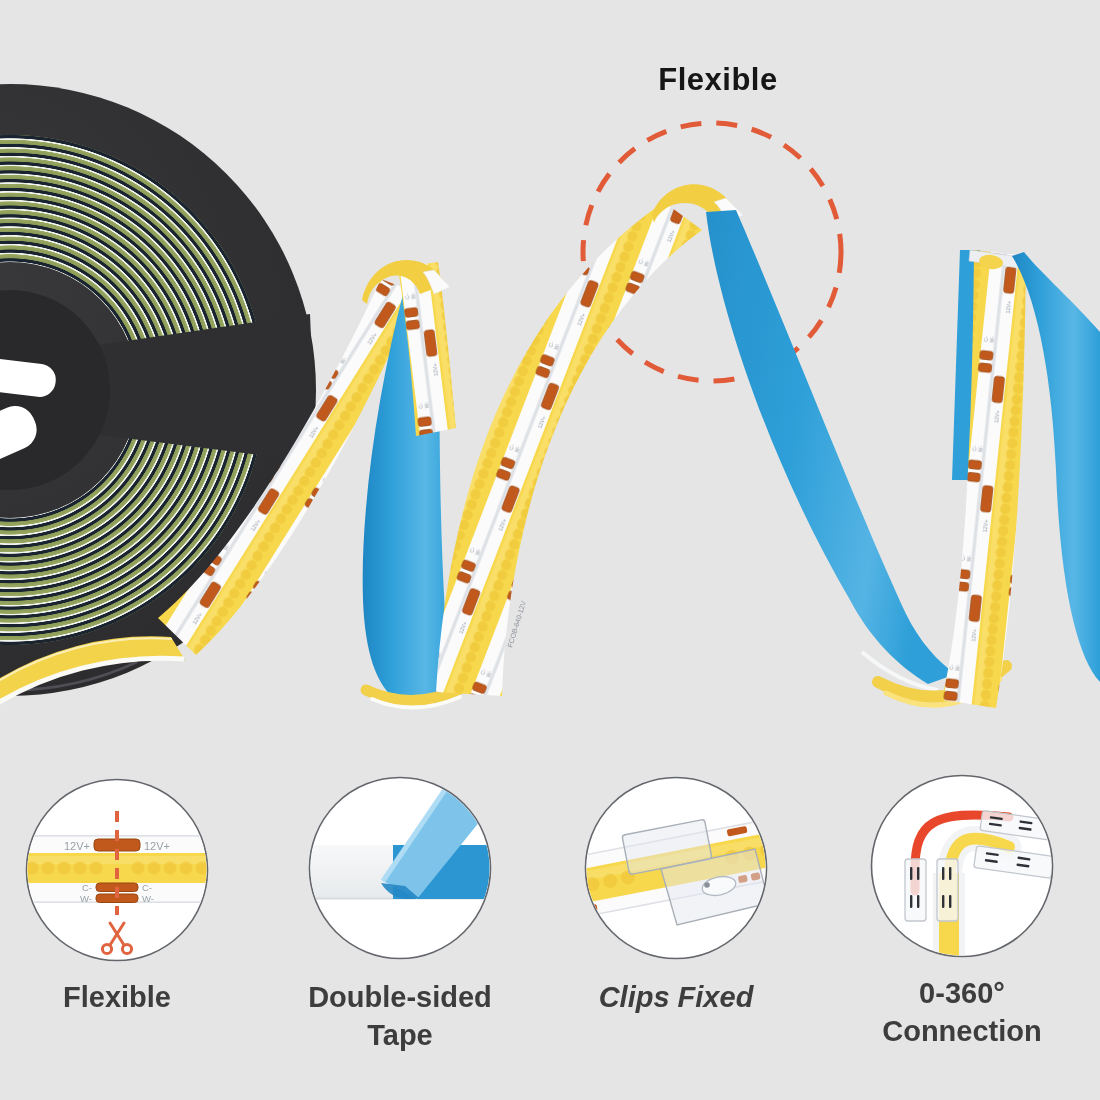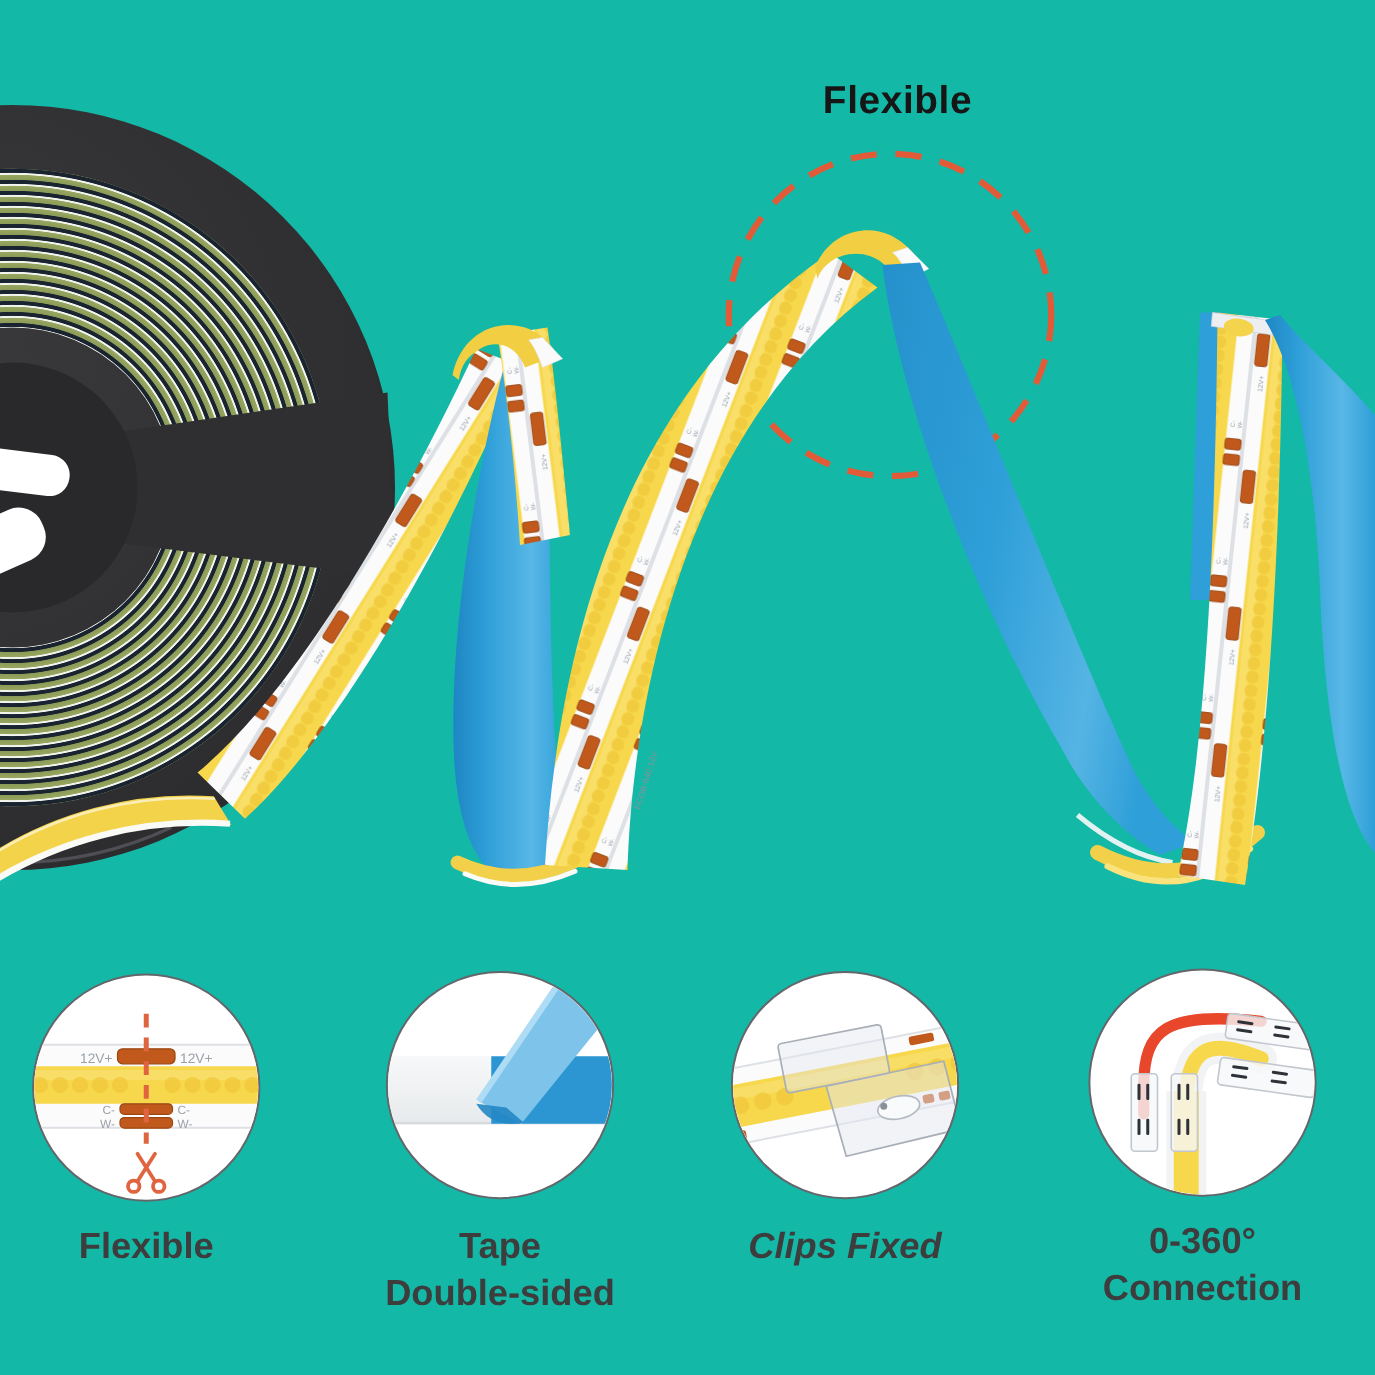--- a/index.html
+++ b/index.html
@@ -1,16 +1,16 @@
 <!DOCTYPE html>
 <html><head>
 <meta charset="utf-8">
 <style>
   html,body{margin:0;padding:0;background:#ffffff;}
-  #stage{position:relative;width:1100px;height:1100px;background:#14b8a6;overflow:hidden;
+  #stage{position:relative;width:1100px;height:1100px;background:#e5e5e5;overflow:hidden;
          font-family:"Liberation Sans",sans-serif;}
   #hero-svg{position:absolute;left:0;top:0;}
   .flexible-label{position:absolute;left:568px;top:62px;width:300px;text-align:center;
       font-size:31px;font-weight:600;letter-spacing:.5px;color:#161616;}
   .feature{position:absolute;width:186px;}
   .feature svg{display:block;}
   .caption{position:absolute;width:300px;text-align:center;font-size:29px;font-weight:600;
       color:#3d3d3d;line-height:1.32;}
 </style>
 </head>
@@ -332,22 +332,22 @@
             </g>
       </g>
     </g>
   </svg>
 </div>
 
 <div class="caption" style="left:-33px;top:978px;">
   <span>Flexible</span>
 </div>
 <div class="caption" style="left:250px;top:978px;">
-  <div>Tape</div>
-      <div>Double-sided</div>
+  <div>Double-sided</div>
+      <div>Tape</div>
 </div>
 <div class="caption" style="left:526px;top:978px;font-style:italic;">
   <span>Clips Fixed</span>
 </div>
 <div class="caption" style="left:812px;top:974px;">
   <div>0-360°</div>
       <div>Connection</div>
 </div>
 
 </div>

